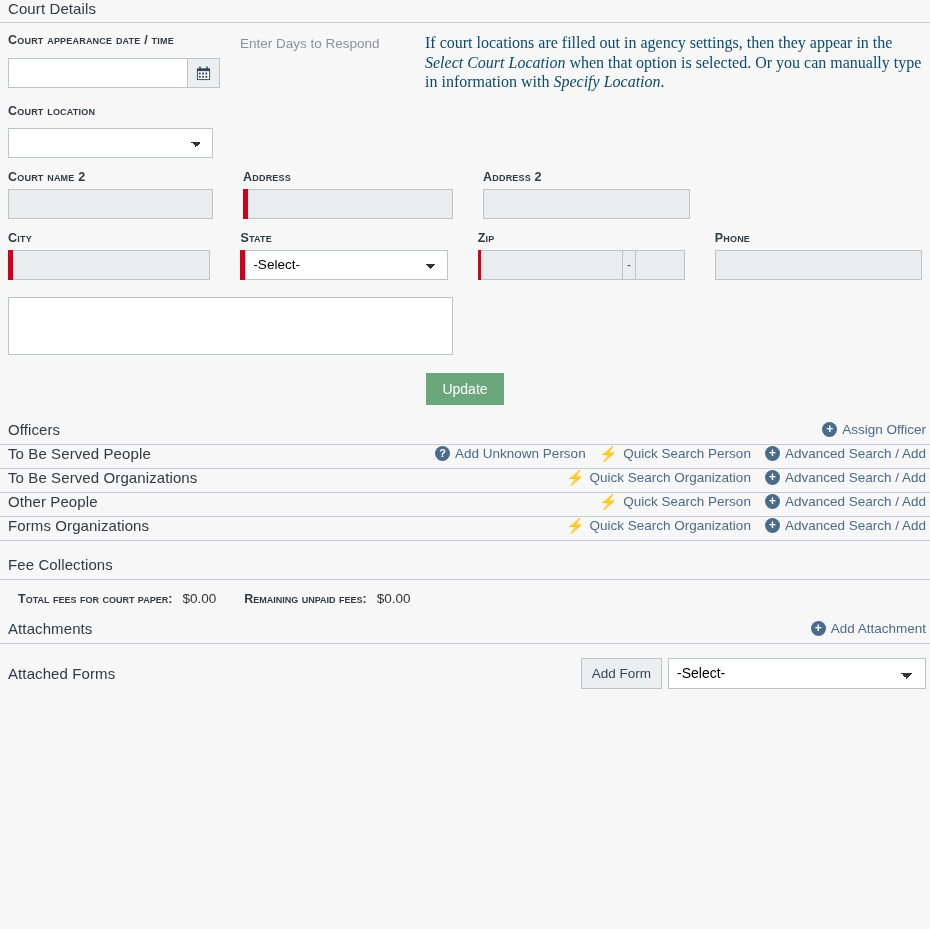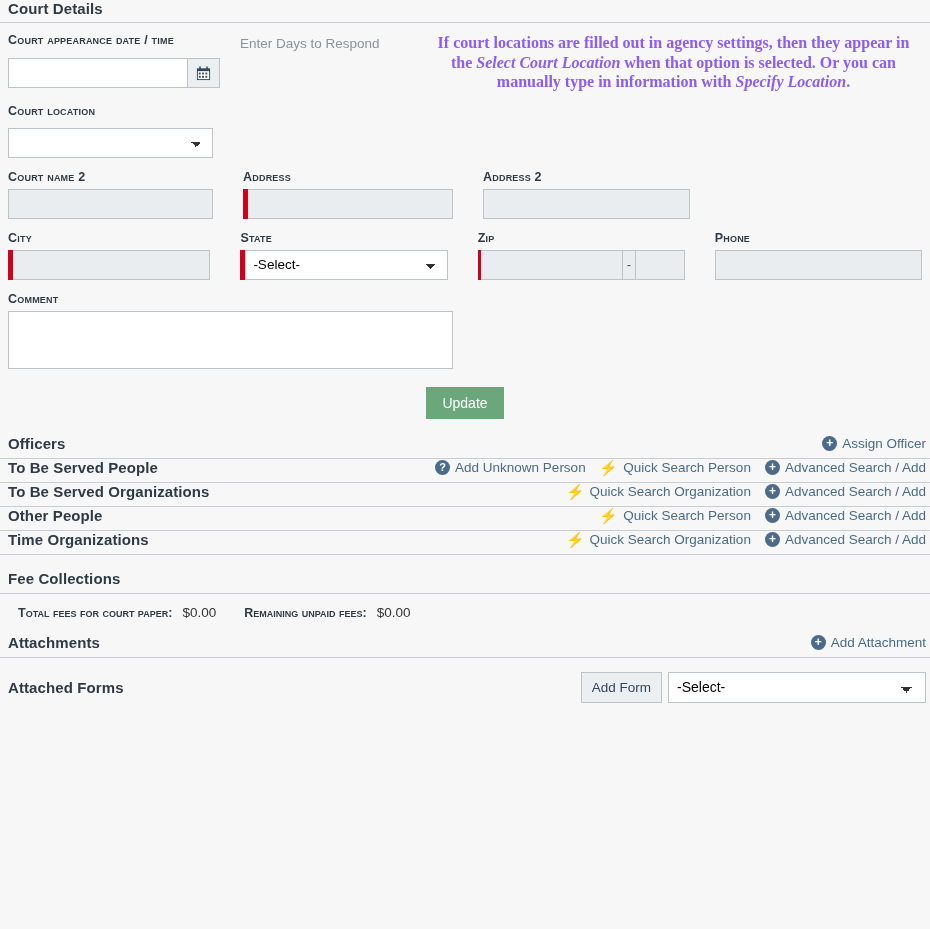--- a/index.html
+++ b/index.html
@@ -13,21 +13,21 @@
   }
   .page { width: 930px; height: 929px; position: relative; background: #f7f7f7; }
 
   
   .section-header {
     display: flex; align-items: center; justify-content: space-between;
     border-bottom: 1px solid #c9cdd2;
     padding: 0 4px 5px 8px;
   }
   .section-header .title {
-    font-size: 15px; font-weight: bold; color: #2f3a46;
+    font-size: 15px; font-weight: normal; color: #2f3a46;
     letter-spacing: .1px;
   }
   .section-actions { display: flex; align-items: center; gap: 14px; }
   .action-link {
     display: flex; align-items: center; gap: 5px;
     color: #4a6b8a; font-size: 13.5px; cursor: pointer; white-space: nowrap;
   }
   .action-link .lbl { color: #4a6b8a; }
   .ic-circle {
     width: 15px; height: 15px; border-radius: 50%;
@@ -50,22 +50,22 @@
     letter-spacing: .2px;
   }
   .lbl-caps::first-letter { text-transform: uppercase; }
 
   .toprow { display: flex; align-items: flex-start; }
   .col-date { width: 232px; }
   .col-days { width: 185px; padding-top: 1px; }
   .col-note { flex: 1; }
   .days-text { color: #8b9299; font-size: 13.5px; line-height: 19px; }
   .note {
-    color: #8b5cf6; font-family: "Liberation Serif", serif;
-    font-size: 16px; font-weight: bold; line-height: 19.5px; text-align: center;
+    color: #0c4a6e; font-family: "Liberation Serif", serif;
+    font-size: 16px; font-weight: normal; line-height: 19.5px;
   }
   .note i { font-style: italic; }
 
   .date-wrap { display: flex; margin-top: 11px; }
   .date-input {
     width: 180px; height: 30px;
     border: 1px solid #bdc3c7; background: #fff;
     font-size: 13px; padding: 0 6px;
   }
   .cal-btn {
@@ -255,21 +255,20 @@
         </div>
       </div>
 
       <div class="fld" style="width:210px; margin-right:0;">
         <span class="lbl-caps">Phone</span>
         <input class="inp" type="text" value="" style="">
       </div>
     </div>
 
     <div style="margin-top:12px;">
-      <div class="lbl-caps">Comment</div>
       <textarea class="comment-area" style=""></textarea>
     </div>
 
     <div class="update-row">
       <button class="btn-update">Update</button>
     </div>
   </div>
 
   <div class="stack">
 
@@ -323,21 +322,21 @@
           <span class="lbl">Quick Search Person</span>
         </div>
         <div class="action-link">
           <span class="ic-circle">+</span>
           <span class="lbl">Advanced Search / Add</span>
         </div>
       </div>
     </div>
 
     <div class="section-header">
-      <div class="title">Time Organizations</div>
+      <div class="title">Forms Organizations</div>
       <div class="section-actions">
         <div class="action-link">
           <span class="ic-bolt">⚡</span>
           <span class="lbl">Quick Search Organization</span>
         </div>
         <div class="action-link">
           <span class="ic-circle">+</span>
           <span class="lbl">Advanced Search / Add</span>
         </div>
       </div>

